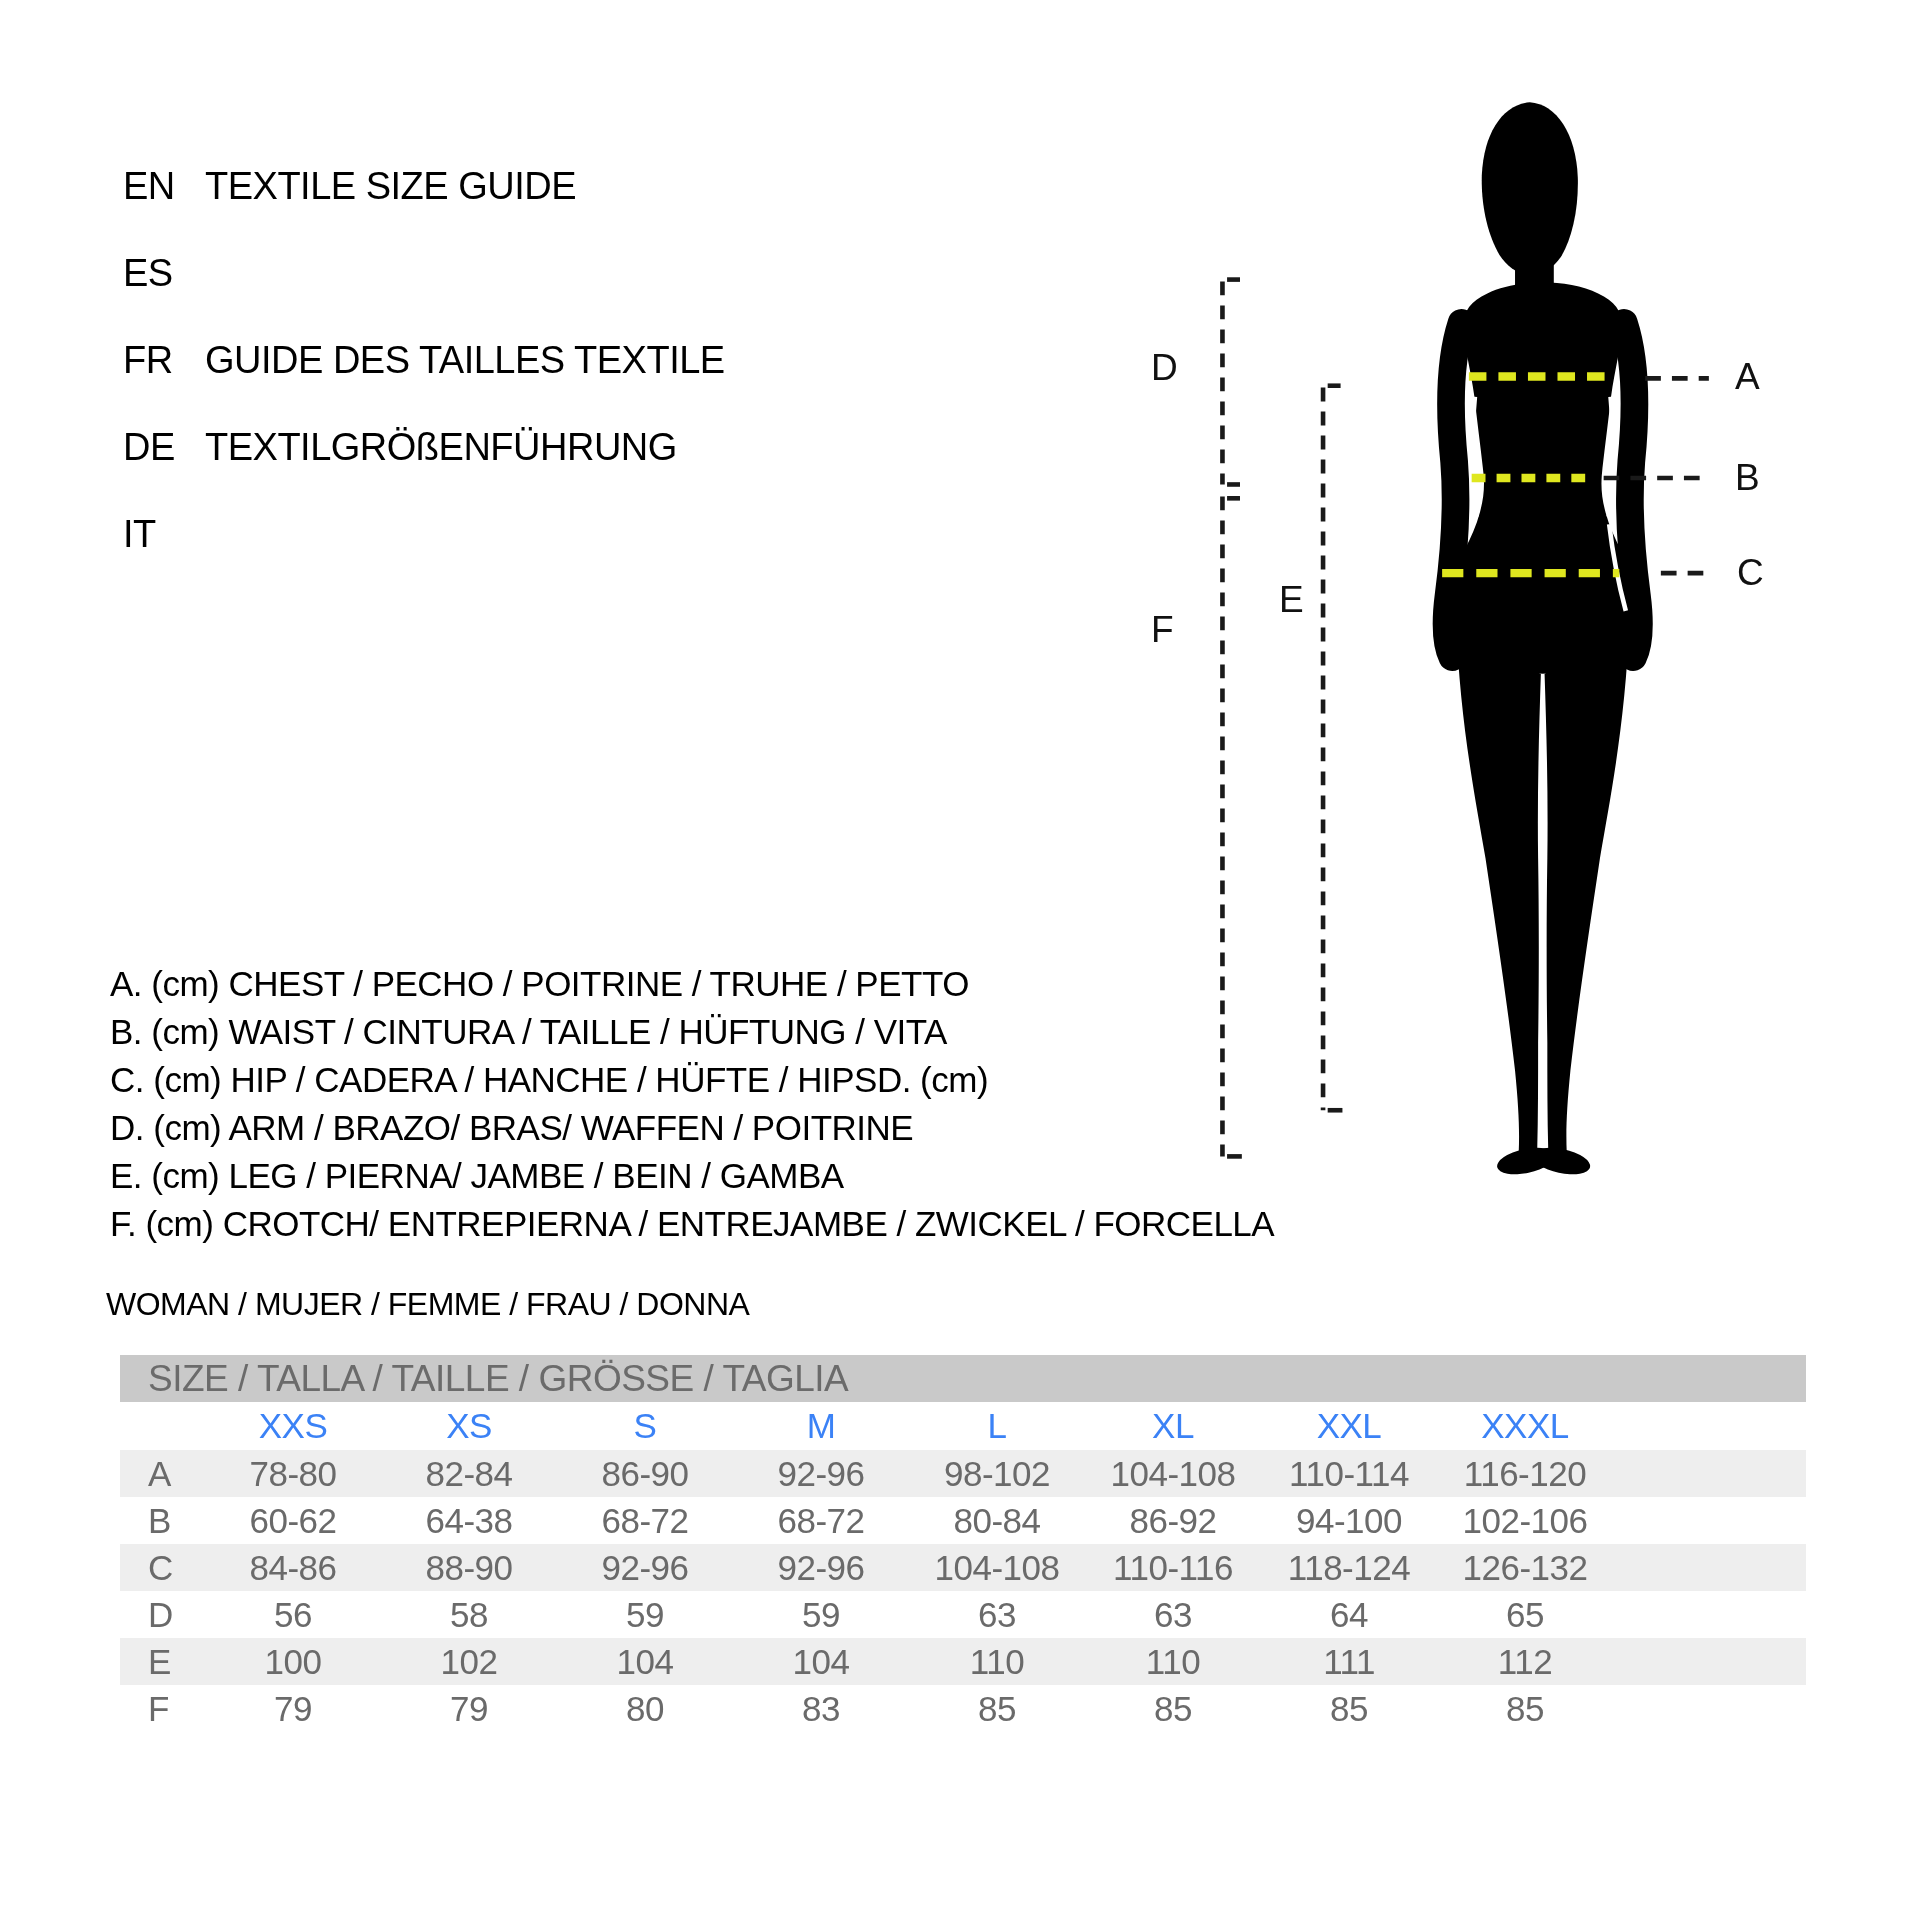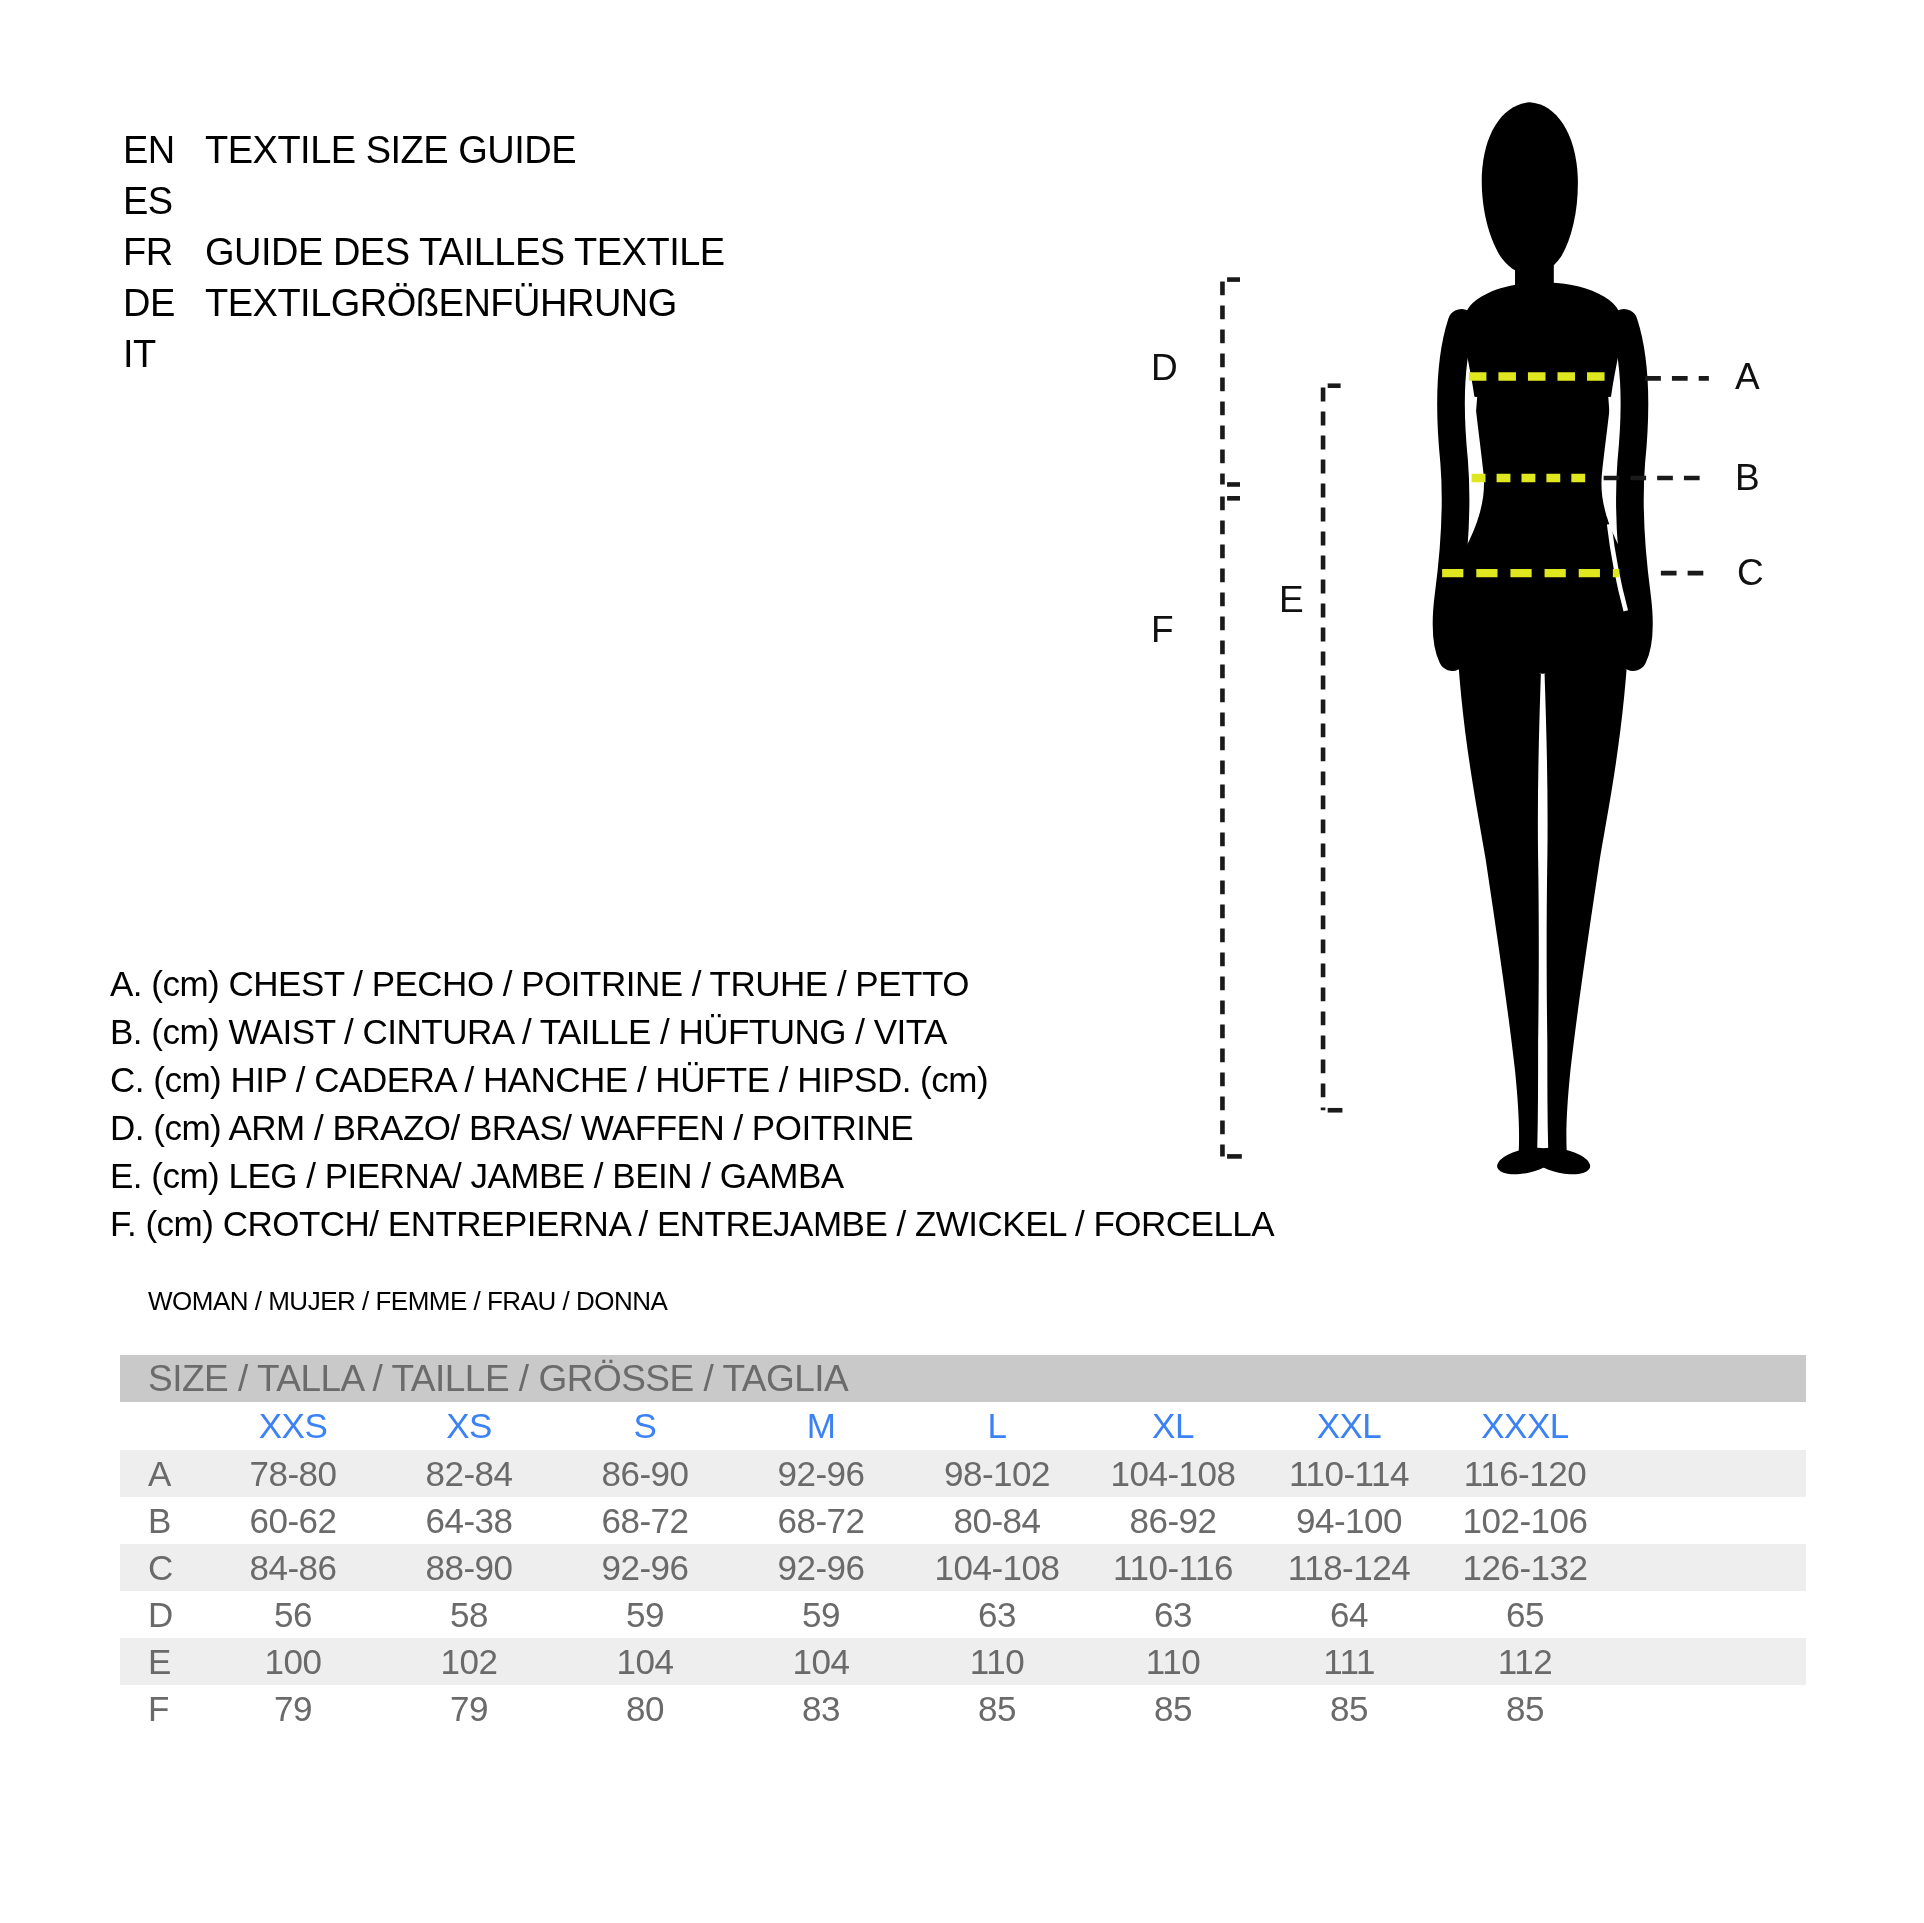--- a/index.html
+++ b/index.html
@@ -2,28 +2,28 @@
 <html style="font-size:14.8px"><head>
 <meta charset="utf-8">
 <style>
   html,body{margin:0;padding:0;background:#fff;}
   #canvas{
     position:relative;width:1924px;height:1923px;background:#ffffff;
     font-family:"Liberation Sans",sans-serif;color:#000;overflow:hidden;
   }
   
   .lang-block{position:absolute;left:123px;top:125px;font-size:38px;line-height:51px;letter-spacing:-0.5px;}
-  .lang-row{display:flex;white-space:nowrap;}
+  .lang-row{display:flex;white-space:nowrap;margin-top:36px;}
   .lang-code{width:82px;flex:0 0 82px;}
   
   .figure-svg{position:absolute;left:1144px;top:92px;width:683px;height:1108px;}
   .measure-label{position:absolute;font-size:37px;line-height:37px;letter-spacing:-0.5px;color:#111;}
   
   .desc-block{position:absolute;left:110px;top:960px;font-size:35px;line-height:48px;letter-spacing:-0.5px;white-space:nowrap;}
-  .gender-line{position:absolute;left:106px;top:1286px;font-size:26px;letter-spacing:-0.5px;white-space:nowrap;margin-left:42px;}
+  .gender-line{position:absolute;left:106px;top:1286px;font-size:32px;letter-spacing:-0.5px;white-space:nowrap;}
   
   .size-table{position:absolute;left:120px;top:1355px;width:1686px;}
   .table-header-bar{height:47px;background:#c9c9c9;color:#6b6b6b;font-size:37px;
     display:flex;align-items:center;padding-left:28px;box-sizing:border-box;letter-spacing:-0.5px;}
   .t-row{display:grid;grid-template-columns:85px repeat(8,176px) 1fr;height:47px;align-items:center;
     font-size:35px;color:#6a6a6a;letter-spacing:-0.5px;}
   .t-row.sizes{height:48px;color:#3b82f6;}
   .t-row.alt{background:#eeeeee;}
   .t-cell{text-align:center;}
   .t-label{padding-left:28px;text-align:left;}

